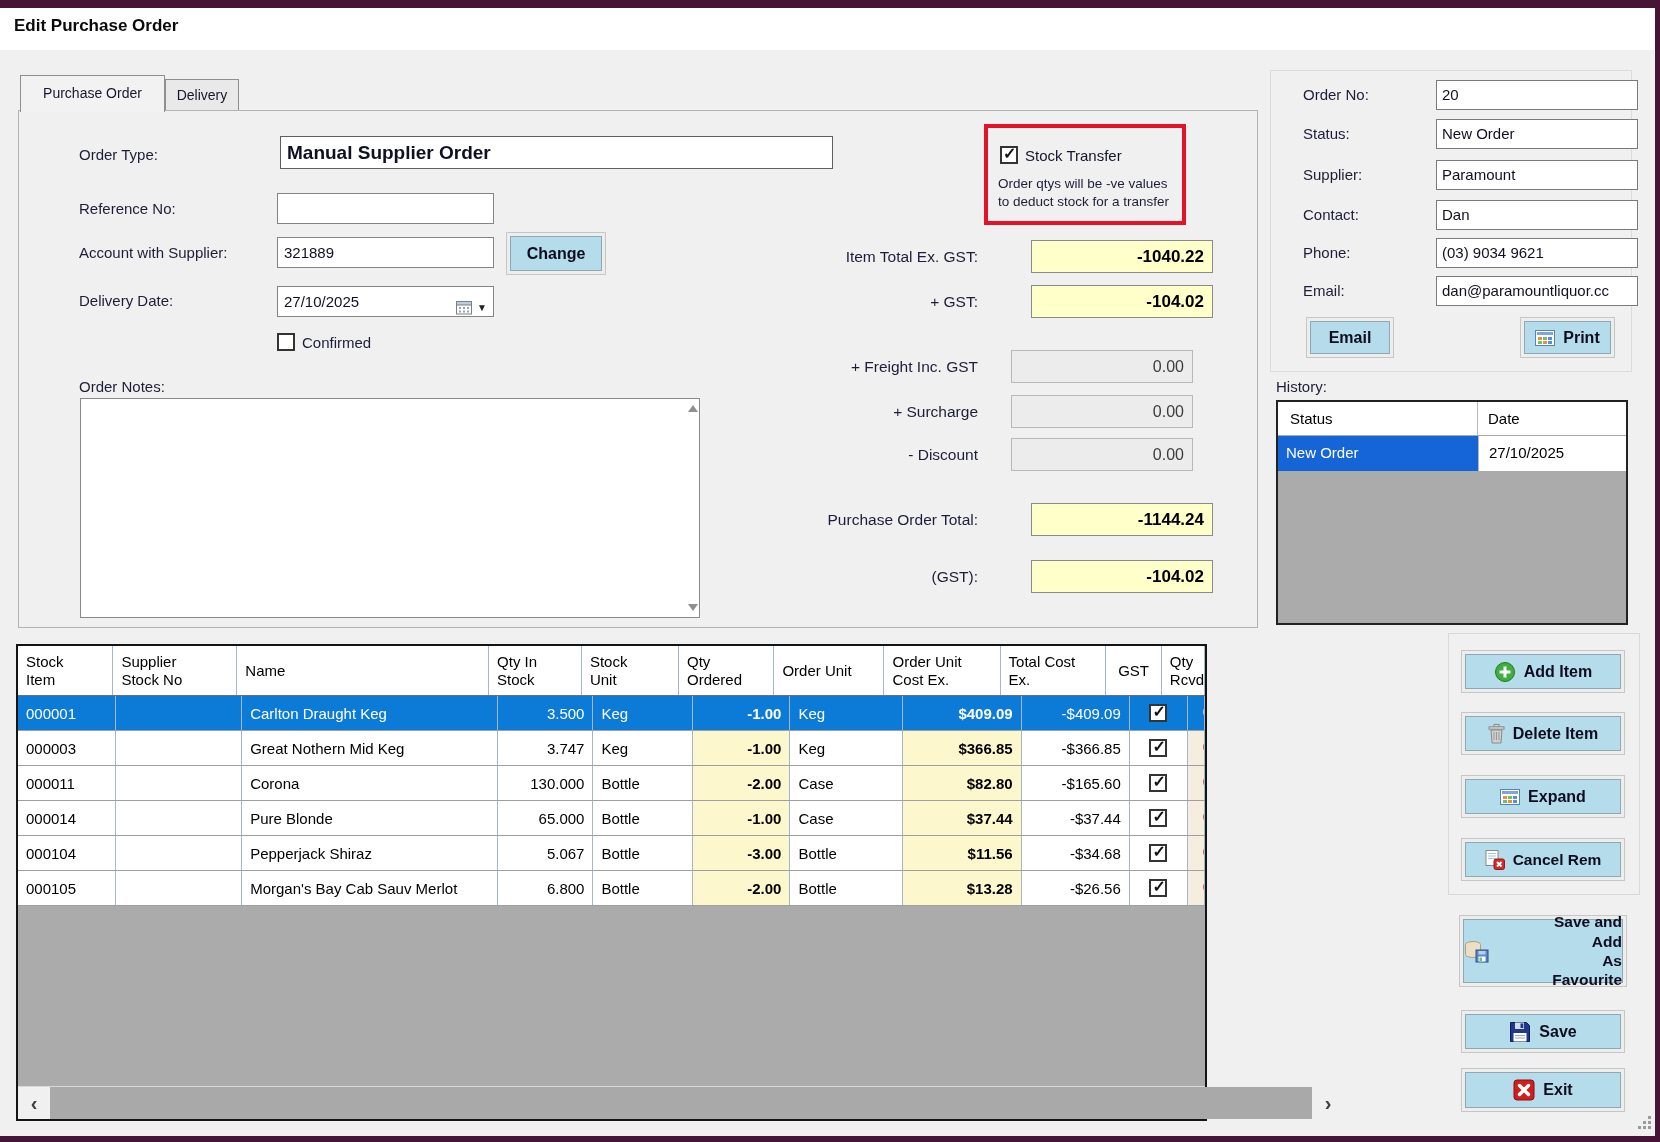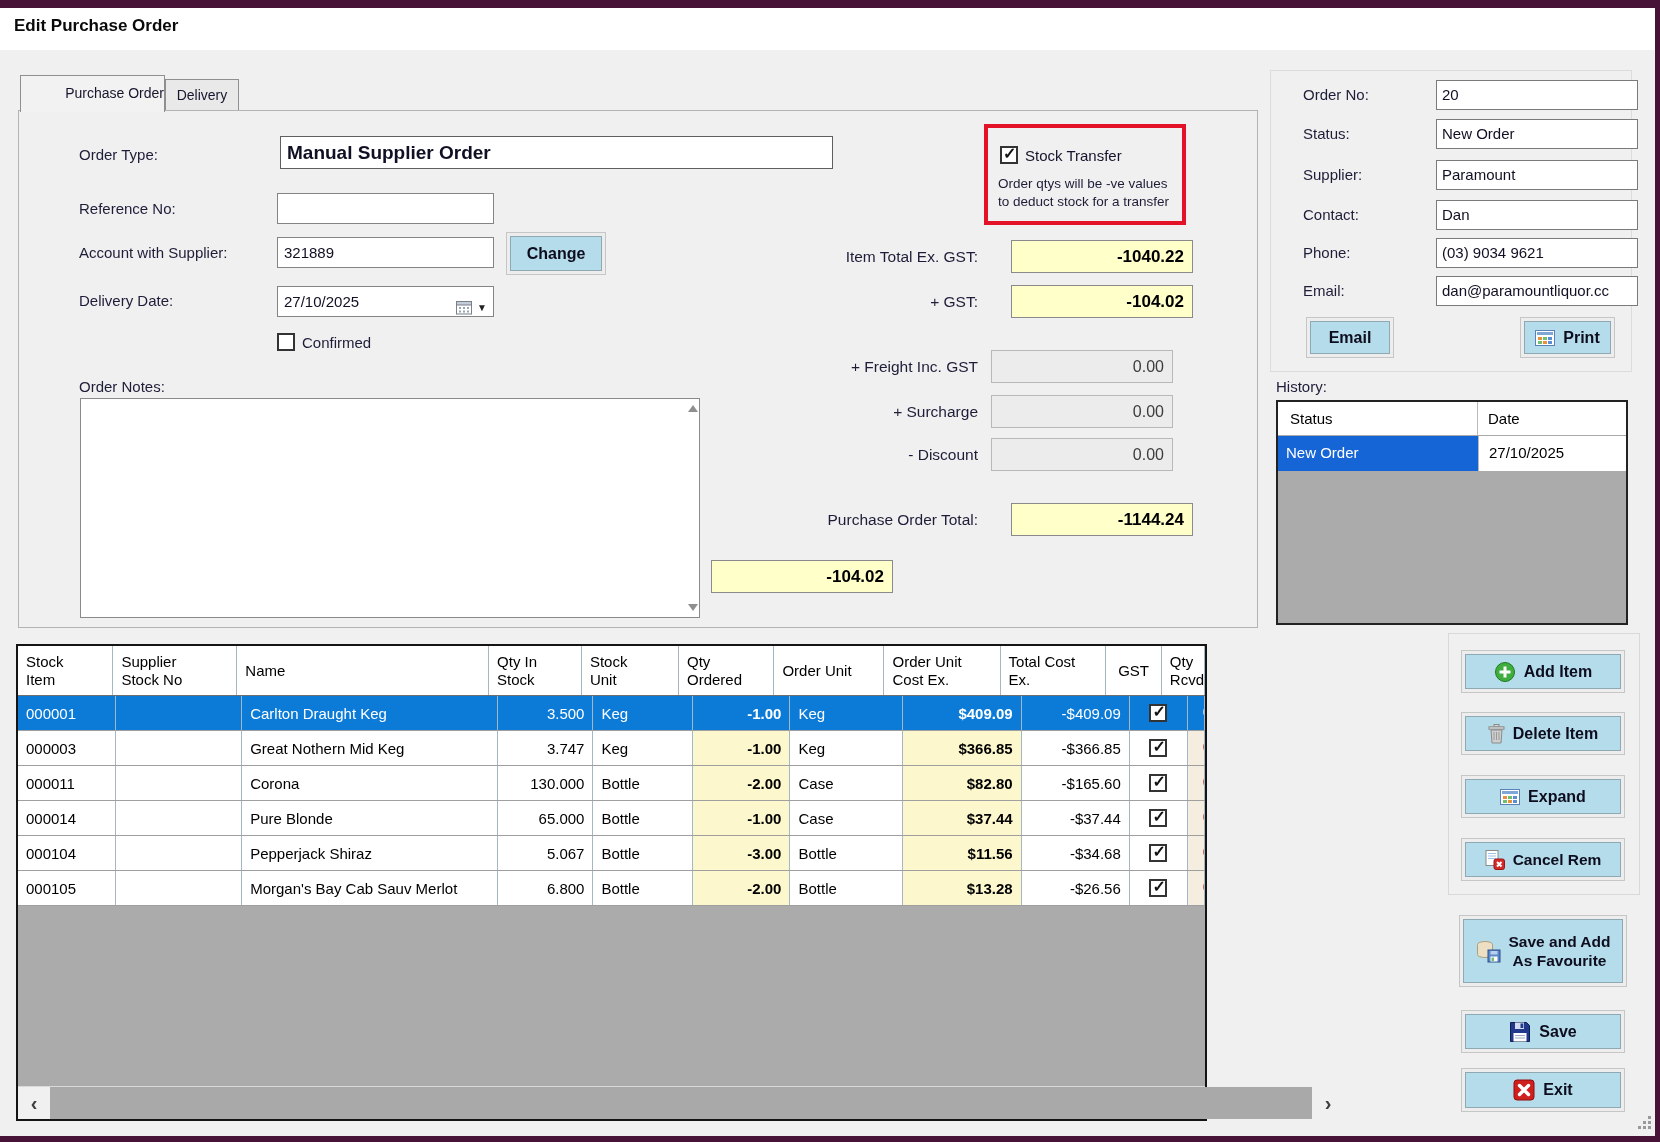--- a/index.html
+++ b/index.html
@@ -10,21 +10,21 @@
   .bar-top    { position:absolute; left:0; top:0; width:1660px; height:8px; background:#471336; }
   .bar-bottom { position:absolute; left:0; top:1136px; width:1660px; height:6px; background:#471336; }
   .bar-right  { position:absolute; left:1655px; top:0; width:5px; height:1142px; background:#471336; }
   .main-bg    { position:absolute; left:0; top:50px; width:1660px; height:1086px; background:#f0f0f0; }
 
   .win-title { position:absolute; left:14px; top:16px; font-size:17px; font-weight:bold; color:#0a0a0a; }
 
   
   .tab { position:absolute; border:1px solid #8f8f8f; border-bottom:none; text-align:center;
          font-size:14px; color:#16162e; cursor:default; }
-  .tab.active { left:20px; top:75px; width:145px; height:37px; line-height:34px; background:#f2f2f2; z-index:3;text-align:right; }
+  .tab.active { left:20px; top:75px; width:145px; height:37px; line-height:34px; background:#f2f2f2; z-index:3; }
   .tab.inactive { left:165px; top:79px; width:74px; height:33px; line-height:30px; background:#e9e9e9; z-index:1; }
   .tabpage { position:absolute; left:18px; top:110px; width:1240px; height:518px;
              background:#f0f0f0; border:1px solid #b3b3b3; z-index:2; }
 
   .lbl { position:absolute; font-size:15px; color:#1d1d38; z-index:4; }
 
   .field { position:absolute; background:#fff; border:1px solid #848484; font-size:15px;
            padding:0 6px; z-index:4; overflow:hidden; white-space:nowrap; }
   .f-ordertype { left:280px; top:136px; width:553px; height:33px; line-height:31px;
                  font-size:19px; font-weight:bold; border-color:#5f5f5f; }
@@ -50,21 +50,21 @@
 
   
   .stock-transfer { position:absolute; left:984px; top:124px; width:202px; height:101px;
                     border:4px solid #e31226; z-index:6; background:#f0f0f0; }
   .st-cbrow { position:absolute; left:12px; top:18px; display:flex; gap:7px; align-items:center;
               font-size:15px; color:#14142c; white-space:nowrap; }
   .st-note { position:absolute; left:10px; font-size:13.5px; color:#1d1d38; white-space:nowrap; }
   .st-note.l1 { top:48px; } .st-note.l2 { top:66px; }
 
   
-  .trow { position:absolute; left:691px; display:flex; z-index:4; }
+  .trow { position:absolute; left:691px; display:flex; z-index:4;gap:20px; }
   .trow0{top:240px} .trow1{top:285px} .trow2{top:350px} .trow3{top:395px}
   .trow4{top:438px} .trow5{top:503px} .trow6{top:560px}
   .tlabel { width:300px; text-align:right; padding-right:13px; font-size:15.5px;
             line-height:33px; color:#1d1d38; }
   .tval { width:182px; height:33px; line-height:31px; text-align:right; padding-right:8px; }
   .tval.vy { background:#ffffc9; border:1px solid #8a8a8a; font-weight:bold; font-size:17px; color:#000;margin-left:20px; }
   .tval.vg { background:#ececec; border:1px solid #b8b8b8; font-size:16px; color:#3c3c3c; }
 
   
   .info-panel { position:absolute; left:1270px; top:70px; width:362px; height:302px;
@@ -74,21 +74,21 @@
   .ival { position:absolute; left:1412px; width:202px; height:30px; background:#fff;
           border:1px solid #7a7a7a; font-size:15px; line-height:28px; padding:0 5px;
           overflow:hidden; white-space:nowrap; z-index:4;margin-left:24px; }
   .iv0{top:80px} .iv1{top:119px} .iv2{top:160px} .iv3{top:200px} .iv4{top:238px} .iv5{top:276px}
 
   
   .btn-frame { position:absolute; background:#ededed; border:1px solid #c6c6c6; padding:3px; z-index:5; }
   .btn { width:100%; height:100%; background:#b5dcea; border:1px solid #8fa8b2; display:flex;
          align-items:center; justify-content:center; gap:8px; font-weight:bold; font-size:16px;
          color:#0d0d1f; cursor:default; }
-  .btn .two-line { white-space:pre-line; text-align:center; font-size:15.5px; line-height:1.25; }
+  .btn .two-line { white-space:pre-line; text-align:right; font-size:15.5px; line-height:1.25;margin-left:33px; }
 
   .bf-change { left:506px; top:232px; width:100px; height:43px; }
   .bf-email  { left:1306px; top:317px; width:88px; height:41px; }
   .bf-print  { left:1520px; top:317px; width:95px; height:41px; }
 
   
   .history-label { left:1276px; top:378px; }
   .history-box { position:absolute; left:1276px; top:400px; width:352px; height:225px;
                  border:2px solid #222; background:#ababab; z-index:4; }
   .hheader { display:flex; height:34px; background:#fff; border-bottom:1px solid #a9a9a9; }
@@ -234,20 +234,21 @@
       </div>
       <div class="trow trow4">
         <div class="tlabel">- Discount</div>
         <div class="tval vg">0.00</div>
       </div>
       <div class="trow trow5">
         <div class="tlabel">Purchase Order Total:</div>
         <div class="tval vy">-1144.24</div>
       </div>
       <div class="trow trow6">
+        <div class="tlabel">(GST):</div>
         <div class="tval vy">-104.02</div>
       </div>
     </div>
 
   <div class="info-panel"></div>
   <div id="info">
       <div class="ilabel il0">Order No:</div>
       <div class="ival iv0">20</div>
       <div class="ilabel il1">Status:</div>
       <div class="ival iv1">New Order</div>

